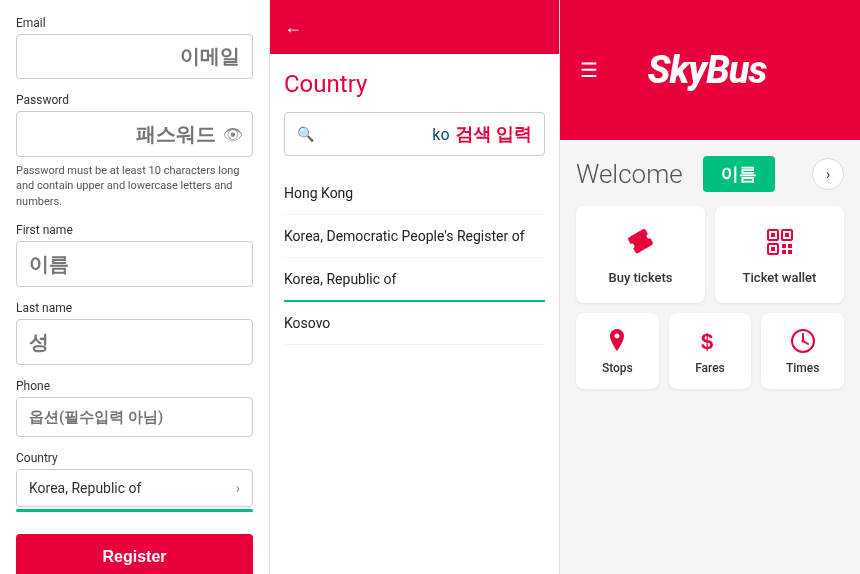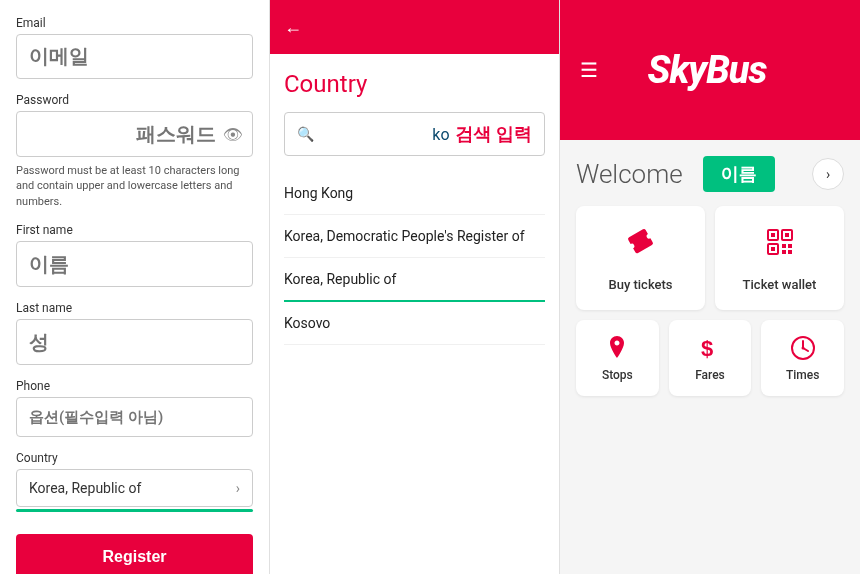--- a/index.html
+++ b/index.html
@@ -240,21 +240,21 @@
       gap: 10px;
       margin-bottom: 10px;
     }
     .action-card {
       background: #fff;
       border-radius: 8px;
       padding: 18px 14px;
       display: flex;
       flex-direction: column;
       align-items: center;
-      gap: 17px;
+      gap: 10px;
       cursor: pointer;
       box-shadow: 0 1px 3px rgba(0,0,0,0.08);
     }
     .action-label {
       font-size: 13px;
       color: #333;
       font-weight: 500;
     }
     .secondary-actions {
       display: grid;
@@ -288,21 +288,21 @@
       height: 28px;
     }
   </style>
 </head>
 <body>
 
 <div class="left-panel">
 
   <div class="field-group">
     <div class="field-label">Email</div>
-    <input class="field-input" type="email" style="font-family: Liberation Serif, serif;" placeholder="이메일">
+    <input class="field-input" type="email" style="font-family: Liberation Serif, serif; text-align: right;" placeholder="이메일">
   </div>
 
   <div class="field-group">
     <div class="field-label">Password</div>
     <div class="input-wrapper">
       <input class="field-input with-icon" type="password" style="font-family: inherit;" placeholder="패스워드">
       <span class="eye-icon">👁</span>
     </div>
     <div class="password-hint">Password must be at least 10 characters long and contain upper and lowercase letters and numbers.</div>
   </div>

